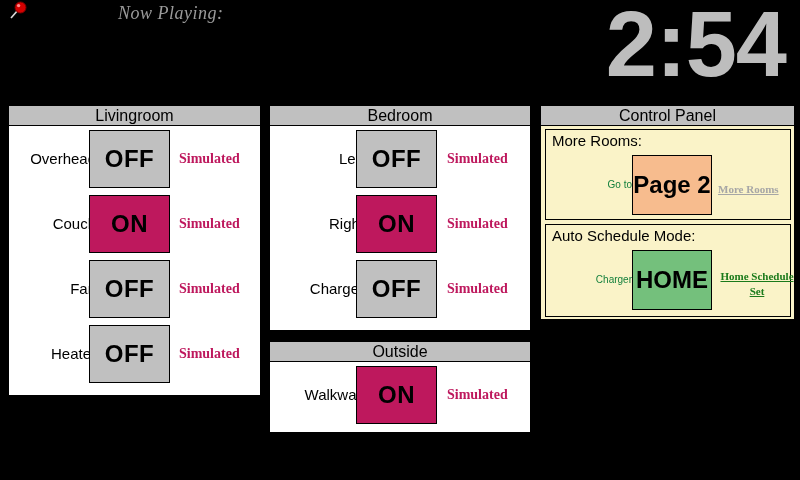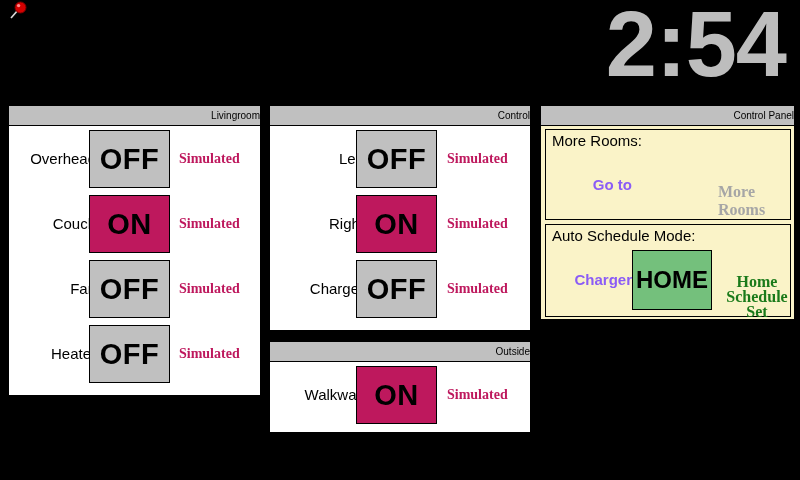--- a/index.html
+++ b/index.html
@@ -29,34 +29,34 @@
   }
   #clock{
     position:absolute;right:14px;top:-6px;
     color:#bdbdbd;font-family:"Liberation Sans",sans-serif;font-weight:bold;
     font-size:92px;line-height:100px;letter-spacing:-1px;
   }
   
   .panel{position:absolute;background:#fff;border:1px solid #000;box-sizing:border-box;}
   .panel-head{
     height:19px;line-height:19px;background:#c0c0c0;border-bottom:1px solid #000;
-    text-align:right;font-size:10px;color:#000;
+    text-align:center;font-size:16px;color:#000;
   }
   .panel-body{position:relative;}
   
   .row{position:relative;height:65px;}
   .row .lbl{
     position:absolute;left:0;top:0;height:65px;line-height:65px;
     text-align:right;font-size:15px;color:#000;
   }
   .row .btn{
     position:absolute;top:4px;height:58px;
     border:1px solid #000;box-sizing:border-box;
     display:flex;align-items:center;justify-content:center;
-    font-size:29px;font-weight:bold;color:#000;letter-spacing:.5px;
+    font-size:24px;font-weight:bold;color:#000;letter-spacing:.5px;
   }
   .btn.off{background:#c0c0c0;}
   .btn.on{background:#be185d;}
   .row .note{
     position:absolute;top:0;height:65px;line-height:65px;
     font-family:"Liberation Serif",serif;font-weight:bold;font-size:14px;color:#be185d;
   }
   
   #panel-livingroom{left:8px;top:105px;width:253px;height:291px;}
   #panel-livingroom .lbl{left:2px;width:85px;}
@@ -73,32 +73,32 @@
   #panel-outside .btn{left:86px;width:81px;}
   #panel-outside .note{left:177px;}
   
   #panel-control{left:540px;top:105px;width:255px;height:215px;background:#faf3c8;}
   #panel-control .panel-body{background:#faf3c8;height:153px;position:relative;}
   .cp-box{position:absolute;left:4px;width:246px;border:1px solid #000;box-sizing:border-box;background:#faf3c8;}
   #cp-box-rooms{top:3px;height:91px;}
   #cp-box-sched{top:98px;height:93px;}
   .cp-title{position:absolute;left:6px;top:2px;font-size:15px;color:#000;}
   .cp-row{position:absolute;left:0;top:22px;width:100%;height:66px;}
-  .cp-row .lbl{position:absolute;top:0;height:66px;line-height:66px;text-align:right;font-size:15px;color:#8b5cf6;font-weight:bold;}
+  .cp-row .lbl{position:absolute;top:0;height:66px;line-height:66px;text-align:right;font-size:10px;color:#15803d;}
   .cp-row .btn{
     position:absolute;top:3px;height:60px;border:1px solid #000;box-sizing:border-box;
     display:flex;align-items:center;justify-content:center;
     font-size:24px;font-weight:bold;color:#000;
   }
   .btn.page{background:#f7bc8e;}
   .btn.home{background:#74c07c;}
   .cp-row .note{
-    position:absolute;top:16px;height:66px;
+    position:absolute;top:4px;height:66px;
     display:flex;align-items:center;
-    font-family:"Liberation Serif",serif;font-weight:bold;font-size:16px;color:#a6a6a6;
+    font-family:"Liberation Serif",serif;font-weight:bold;font-size:11px;color:#a6a6a6;text-decoration:underline;
   }
   .cp-row .note.green{color:#1a7a1a;text-align:center;line-height:15px;display:flex;}
   #cp-row-rooms .lbl{left:2px;width:84px;}
   #cp-row-rooms .btn{left:86px;width:80px;}
   #cp-row-rooms .note{left:172px;}
   #cp-row-sched .lbl{left:0px;width:86px;}
   #cp-row-sched .btn{left:86px;width:80px;}
   #cp-row-sched .note{left:172px;width:78px;justify-content:center;}
 </style>
 </head>
@@ -106,20 +106,21 @@
 
 <div id="topbar">
 
 
   <svg id="pushpin" viewBox="0 0 20 20">
     <line x1="3" y1="17" x2="10" y2="9" stroke="#d9d9d9" stroke-width="1.6"></line>
     <circle cx="12.5" cy="6.5" r="5.5" fill="#d40000" stroke="#7a0000" stroke-width="1"></circle>
     <circle cx="10.6" cy="4.6" r="1.7" fill="#ff8a8a"></circle>
   </svg>
 
+  <div id="now-playing">Now Playing:</div>
   <div id="clock">2:54</div>
 </div>
 
 <div class="panel" id="panel-livingroom">
   <div class="panel-head">Livingroom</div>
   <div class="panel-body">
 
     <div class="row">
       <div class="lbl">Overhead</div>
       <div class="btn off">OFF</div>
@@ -141,21 +142,21 @@
     <div class="row">
       <div class="lbl">Heater</div>
       <div class="btn off">OFF</div>
       <div class="note">Simulated</div>
     </div>
 
   </div>
 </div>
 
 <div class="panel" id="panel-bedroom">
-  <div class="panel-head">Control</div>
+  <div class="panel-head">Bedroom</div>
   <div class="panel-body">
 
     <div class="row">
       <div class="lbl">Left</div>
       <div class="btn off">OFF</div>
       <div class="note">Simulated</div>
     </div>
 
     <div class="row">
       <div class="lbl">Right</div>
@@ -186,20 +187,21 @@
 </div>
 
 <div class="panel" id="panel-control">
   <div class="panel-head">Control Panel</div>
   <div class="panel-body">
 
     <div class="cp-box" id="cp-box-rooms">
       <div class="cp-title">More Rooms:</div>
       <div class="cp-row" id="cp-row-rooms">
         <div class="lbl">Go to</div>
+        <div class="btn page">Page 2</div>
         <div class="note">More Rooms</div>
       </div>
     </div>
 
     <div class="cp-box" id="cp-box-sched">
       <div class="cp-title">Auto Schedule Mode:</div>
       <div class="cp-row" id="cp-row-sched">
         <div class="lbl">Charger</div>
         <div class="btn home">HOME</div>
         <div class="note green">Home Schedule Set</div>

